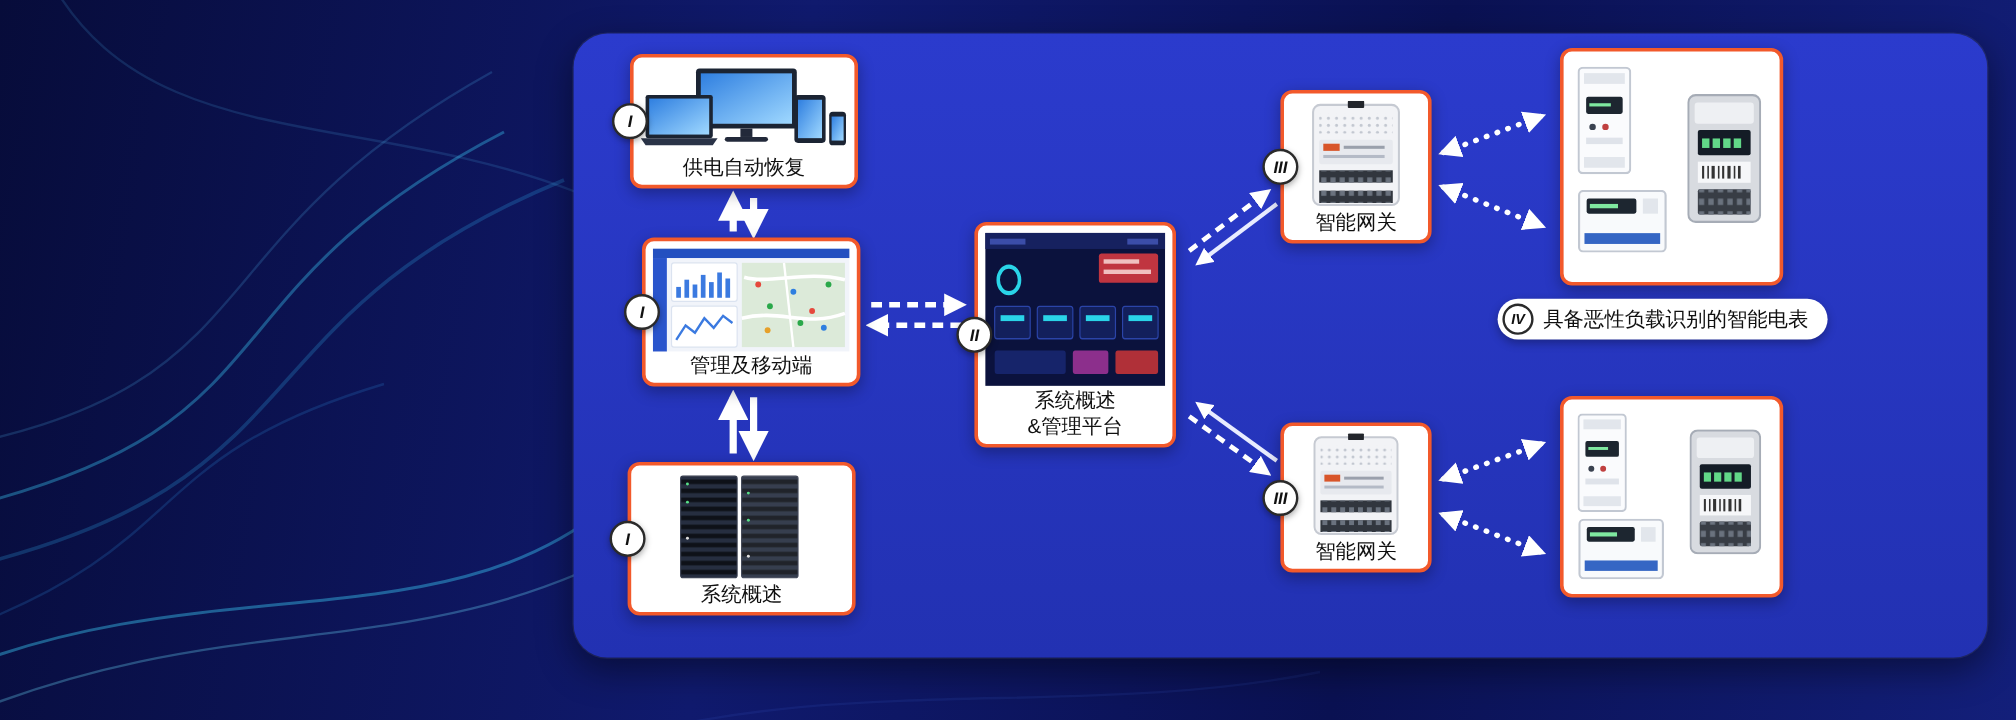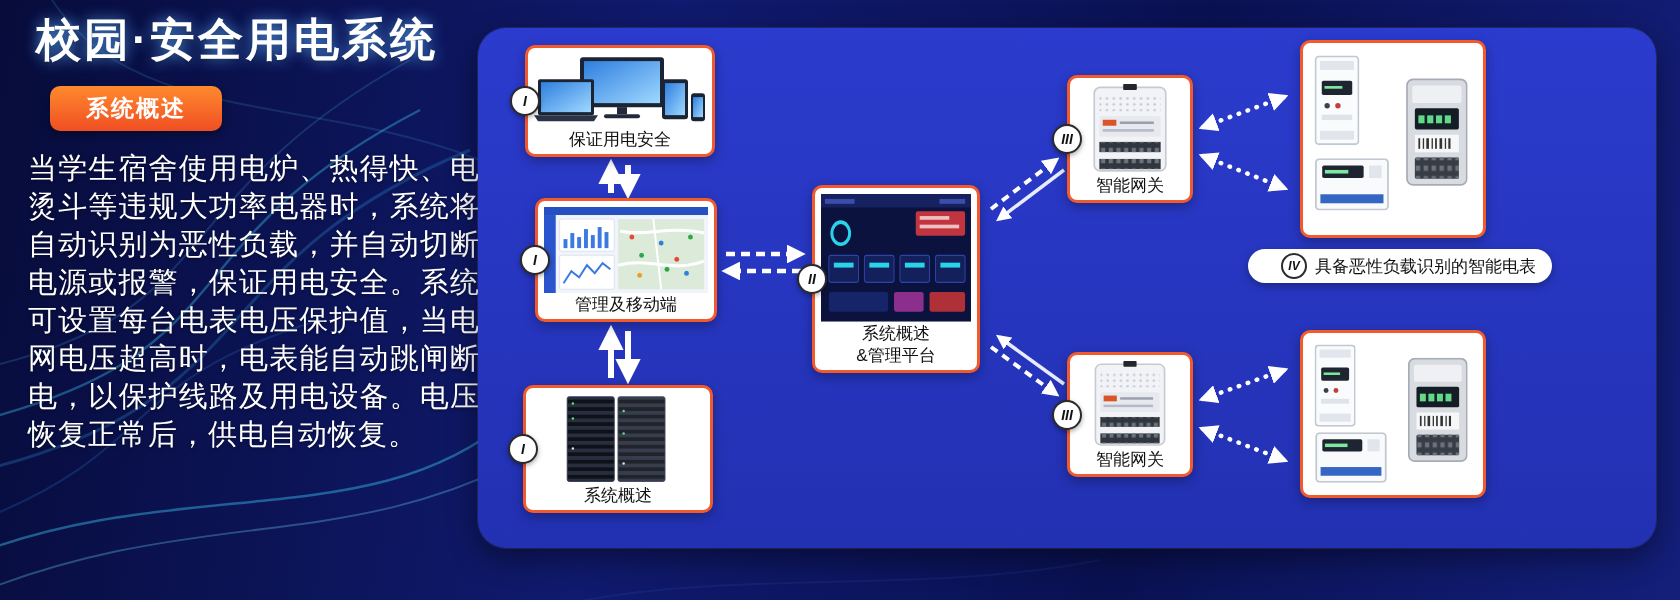--- a/index.html
+++ b/index.html
@@ -69,21 +69,21 @@
   #node-meters-bot { left:822px; top:302px; width:186px; height:168px; }
 
   .meter-pill {
     position:absolute; left:770px; top:221px; height:34px;
     background:#ffffff; border-radius:17px; display:flex; align-items:center; gap:8px;
     padding:0 16px 0 4px; box-shadow:0 3px 8px rgba(0,0,0,.3);
   }
   .meter-pill .pill-badge {
     width:26px; height:26px; border-radius:50%; background:#fff; border:2px solid #2a2a2a;
     color:#111; font-size:12px; font-weight:bold; display:flex; align-items:center; justify-content:center;
-    font-style:italic; flex:0 0 auto;margin-left:29px;
+    font-style:italic; flex:0 0 auto;
   }
   .meter-pill .pill-text { font-size:17px; color:#101010; white-space:nowrap; font-weight:400; }
 
   .hidden-defs { position:absolute; width:0; height:0; }
 </style>
 </head>
 <body>
 
 <div class="canvas">
 
@@ -164,25 +164,20 @@
         <rect x="42" y="44" width="40" height="3" fill="#9aa0ac"></rect>
         <rect x="22" y="53" width="60" height="3" fill="#b4bac6"></rect>
         <rect x="18" y="68" width="72" height="12" fill="#31363e"></rect>
         <rect x="18" y="68" width="72" height="12" fill="url(#terms)"></rect>
         <rect x="18" y="88" width="72" height="12" fill="#31363e"></rect>
         <rect x="18" y="88" width="72" height="12" fill="url(#terms)"></rect>
       </symbol>
     </defs>
   </svg>
 
-  <div class="left-col">
-    <h1 class="title">校园·安全用电系统</h1>
-    <div class="overview-badge">系统概述</div>
-    <p class="description">当学生宿舍使用电炉、热得快、电烫斗等违规大功率电器时，系统将自动识别为恶性负载，并自动切断电源或报警，保证用电安全。系统可设置每台电表电压保护值，当电网电压超高时，电表能自动跳闸断电，以保护线路及用电设备。电压恢复正常后，供电自动恢复。</p>
-  </div>
 
   <div class="panel">
 
     <svg class="arrows" viewBox="0 0 1178 520">
       <defs>
         <marker id="ah" viewBox="0 0 10 10" refX="7.5" refY="5" markerWidth="4.2" markerHeight="4.2" orient="auto-start-reverse">
           <path d="M0 0 L10 5 L0 10 z" fill="#ffffff"></path>
         </marker>
       </defs>
 
@@ -216,21 +211,21 @@
         <rect x="83" y="52" width="10" height="7" fill="#22293a"></rect>
         <rect x="70" y="59" width="36" height="4" rx="2" fill="#22293a"></rect>
         <rect x="4" y="24" width="56" height="36" rx="2" fill="#1b2433"></rect>
         <rect x="7" y="27" width="50" height="30" fill="url(#scr)"></rect>
         <path d="M0 60 L64 60 L60 66 L4 66 z" fill="#2a3347"></path>
         <rect x="128" y="24" width="26" height="40" rx="3" fill="#1b2433"></rect>
         <rect x="131" y="28" width="20" height="32" fill="url(#scr)"></rect>
         <rect x="157" y="38" width="14" height="28" rx="3" fill="#1b2433"></rect>
         <rect x="159" y="42" width="10" height="20" fill="url(#scr)"></rect>
       </svg>
-      <div class="node-label">保证用电安全</div>
+      <div class="node-label">供电自动恢复</div>
     </div>
 
     <div class="node" id="node-campus">
       <span class="badge">I</span>
       <svg class="illus" viewBox="0 0 168 86" preserveAspectRatio="none">
         <rect width="168" height="86" fill="#f1f4fa"></rect>
         <rect width="168" height="8" fill="#2450c0"></rect>
         <rect y="8" width="12" height="78" fill="#2a55cc"></rect>
         <rect x="16" y="12" width="56" height="32" rx="2" fill="#ffffff" stroke="#dbe3f0"></rect>
         <rect x="20" y="32" width="4" height="9" fill="#3b7ae0"></rect>

